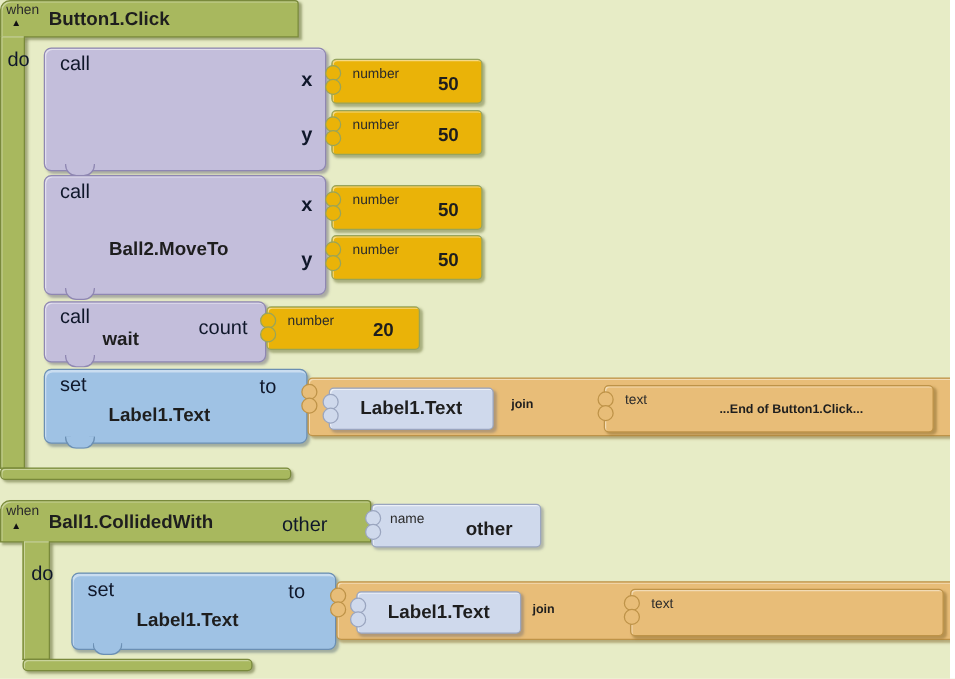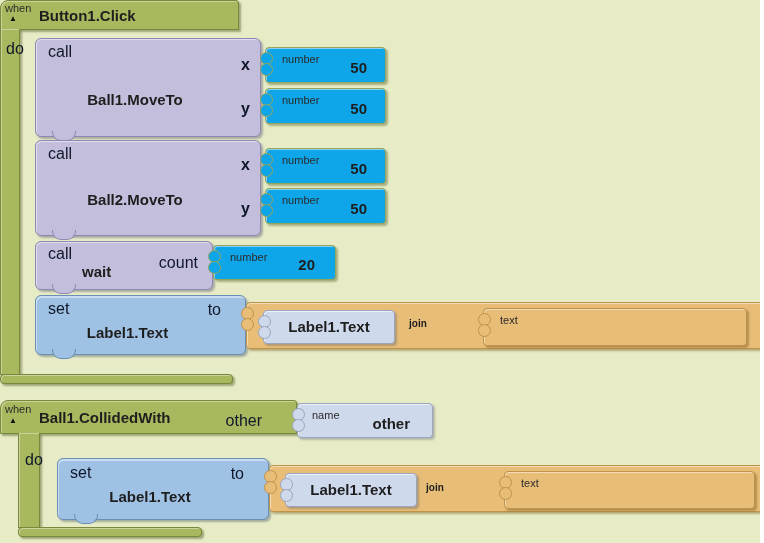--- a/index.html
+++ b/index.html
@@ -7,21 +7,21 @@
   .canvas{position:relative;width:760px;height:543px;background:#E7ECC6;overflow:hidden;}
 
   .blk{position:absolute;box-sizing:border-box;}
 
   .olive{background:#A8B85E;border:1px solid #79893B;
          box-shadow:inset 1px 1px 0 rgba(255,255,255,.38), 2px 2px 2px rgba(70,80,25,.45);}
   .purple{background:#C3BEDB;border:1px solid #8F87B2;
          box-shadow:inset 1px 1px 0 rgba(255,255,255,.5), 2px 2px 2px rgba(80,75,110,.4);}
   .blue{background:#9FC2E4;border:1px solid #6B8FB3;
          box-shadow:inset 1px 2px 0 rgba(255,255,255,.45), 2px 2px 2px rgba(60,80,100,.4);}
-  .green{background:#0ea5e9;border:1px solid #97A45C;
+  .green{background:#eab308;border:1px solid #97A45C;
          box-shadow:inset 1px 1px 0 rgba(255,255,255,.5), 2px 2px 2px rgba(90,100,40,.45);}
   .pale{background:#CFD9EC;border:1px solid #9AA5BF;
          box-shadow:inset 1px 1px 0 rgba(255,255,255,.6), 2px 2px 2px rgba(80,85,110,.35);}
   .tan{background:#E8BD78;border:1px solid #BE9348;
          box-shadow:inset 1px 1px 0 rgba(255,255,255,.45), 2px 2px 2px rgba(120,90,30,.45);}
 
   .r4{border-radius:4px;} .r6{border-radius:6px;}
   .hdr{border-radius:8px 3px 0 0;}
 
   .lbl{position:absolute;font-size:11px;color:#2b2b2b;white-space:nowrap;}
@@ -48,21 +48,20 @@
     <span class="lbl" style="left:4px;top:1px;">when</span>
     <span class="tri" style="left:8px;top:14px;">▲</span>
     <span class="bold" style="left:38px;top:6px;">Button1.Click</span>
   </div>
   <div class="blk olive" style="left:0;top:29px;width:20px;height:346px;border-top:none;"></div>
   <span class="lbl12" style="left:6px;top:40px;position:absolute;">do</span>
   <div class="blk olive r4" style="left:0;top:374px;width:233px;height:10px;"></div>
 
   <div class="blk purple r6 stmt" style="left:35px;top:38px;width:226px;height:99px;">
     <span class="lbl12" style="left:12px;top:4px;">call</span>
-    <span class="bold" style="left:10px;right:36px;top:52px;text-align:center;">Ball1.MoveTo</span>
     <span class="lbl12" style="right:10px;top:17px;font-weight:bold;">x</span>
     <span class="lbl12" style="right:10px;top:61px;font-weight:bold;">y</span>
   </div>
   <div class="blk green r4 ptab" style="left:265px;top:47px;width:121px;height:36px;">
     <span class="lbl" style="left:16px;top:5px;">number</span>
     <span class="bold" style="right:18px;top:11px;">50</span>
   </div>
   <div class="blk green r4 ptab" style="left:265px;top:88px;width:121px;height:36px;">
     <span class="lbl" style="left:16px;top:5px;">number</span>
     <span class="bold" style="right:18px;top:11px;">50</span>
@@ -98,20 +97,21 @@
     <span class="bold" style="left:4px;right:30px;top:28px;text-align:center;">Label1.Text</span>
     <span class="lbl12" style="right:24px;top:5px;">to</span>
   </div>
   <div class="blk tan r4 ptab" style="left:246px;top:302px;width:518px;height:47px;">
     <div class="blk pale r4 ptab" style="left:16px;top:7px;width:132px;height:34px;">
       <span class="bold" style="left:0;right:0;top:7px;text-align:center;">Label1.Text</span>
     </div>
     <span class="bold14" style="left:162px;top:15px;">join</span>
     <div class="blk tan r4 ptab" style="left:236px;top:5px;width:264px;height:38px;">
       <span class="lbl" style="left:16px;top:5px;">text</span>
+      <span class="bold14" style="left:42px;right:6px;top:13px;text-align:center;">...End of Button1.Click...</span>
     </div>
   </div>
 
   <div class="blk olive hdr" style="left:0;top:400px;width:297px;height:34px;">
     <span class="lbl" style="left:4px;top:2px;">when</span>
     <span class="tri" style="left:8px;top:16px;">▲</span>
     <span class="bold" style="left:38px;top:8px;">Ball1.CollidedWith</span>
     <span class="lbl12" style="right:34px;top:11px;">other</span>
   </div>
   <div class="blk pale r4 ptab" style="left:297px;top:403px;width:136px;height:35px;">

